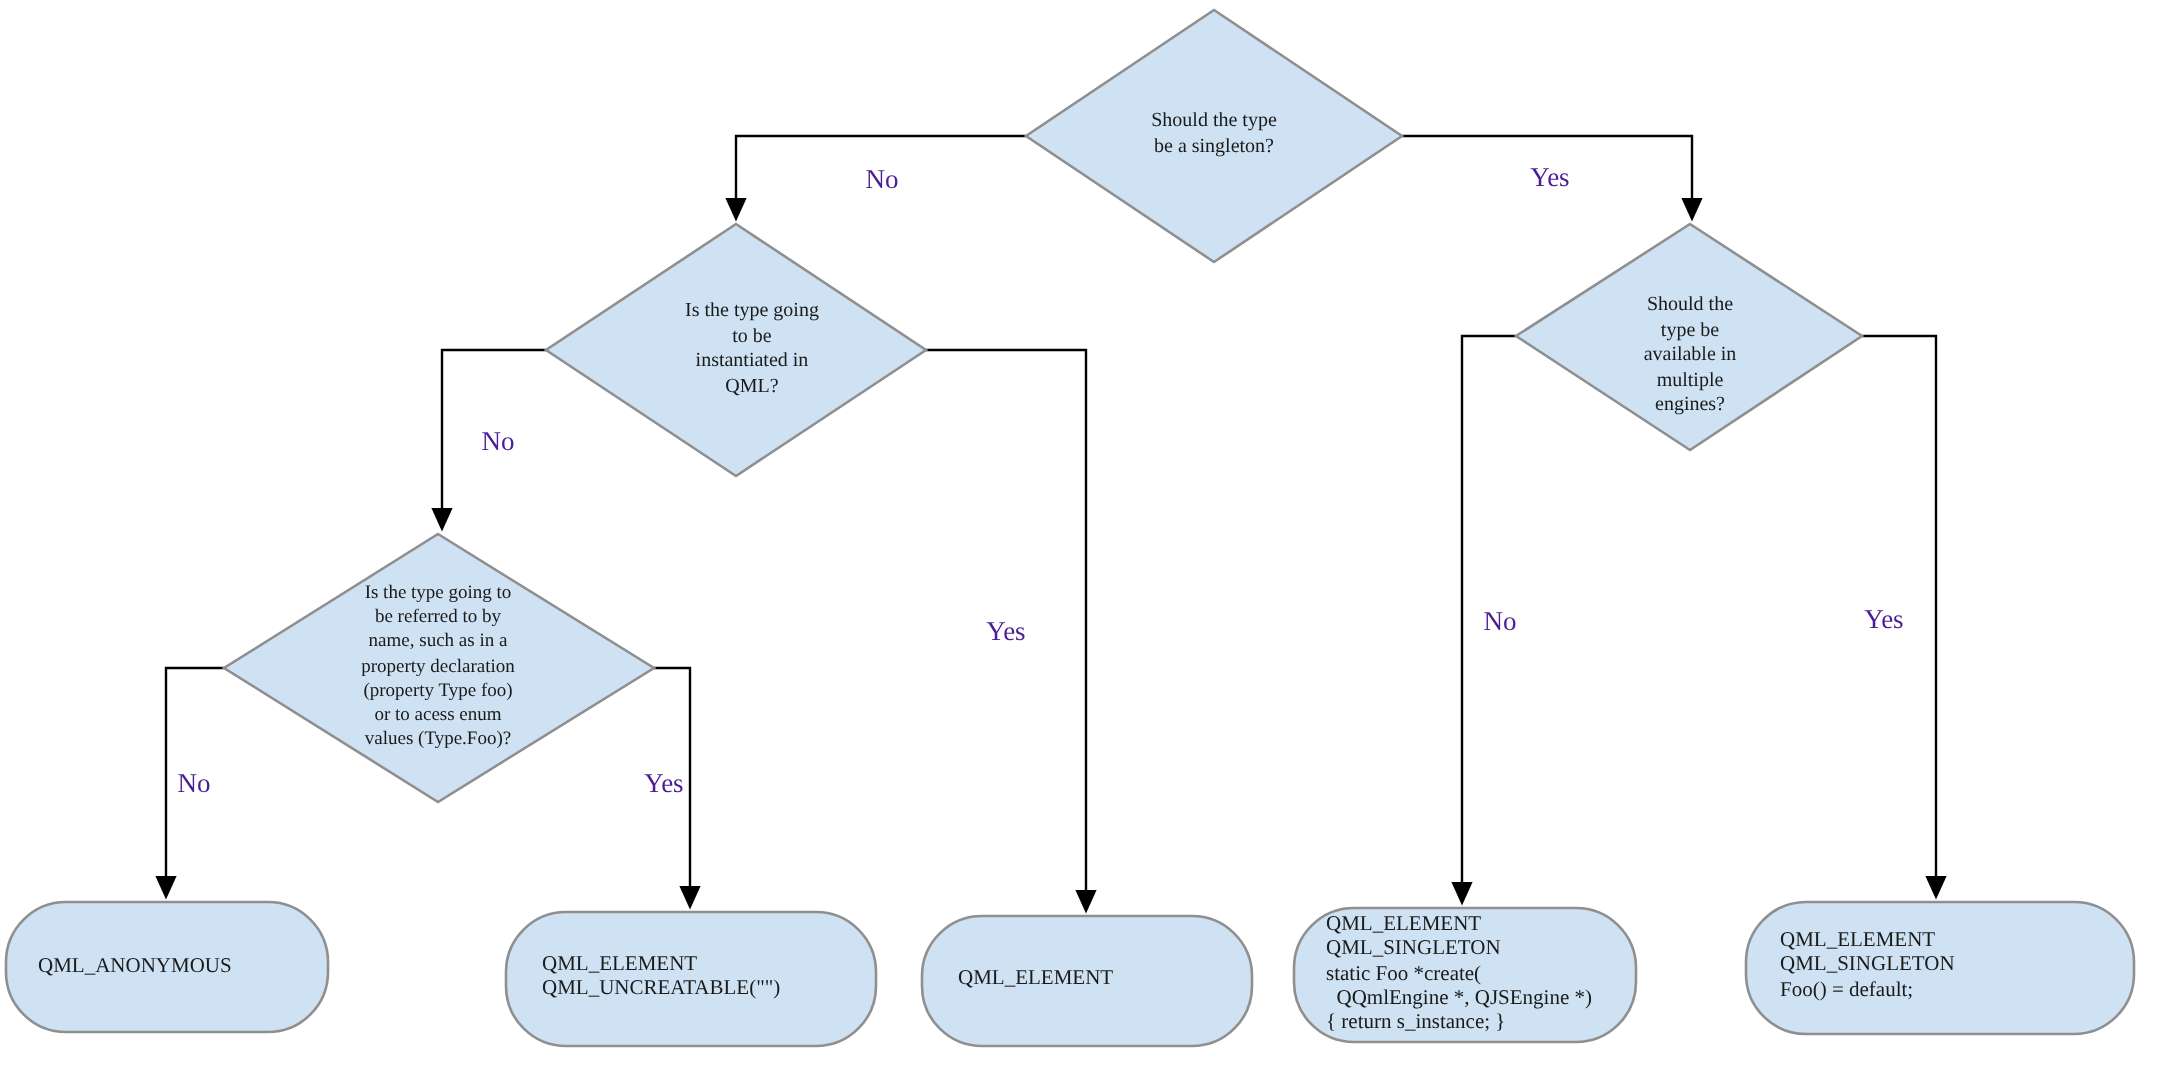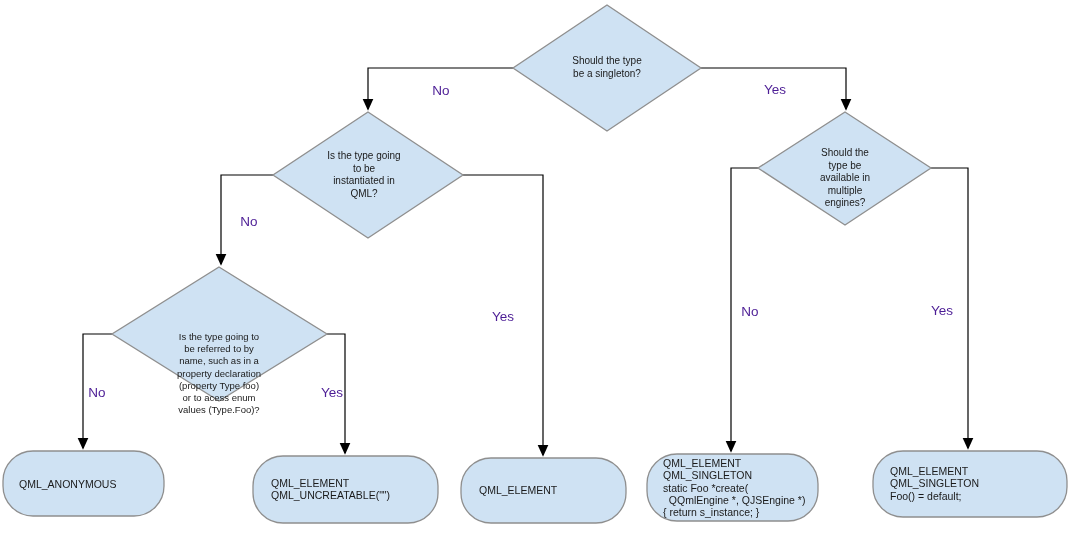--- a/index.html
+++ b/index.html
@@ -1,21 +1,21 @@
 <!DOCTYPE html>
 <html><head>
 <meta charset="utf-8">
 <style>
   html, body { margin: 0; padding: 0; background: #ffffff; }
   .canvas {
     position: relative;
     width: 1080px;
     height: 540px;
     background: #ffffff;
-    font-family: Liberation Sans, sans-serif;
+    font-family: Liberation Serif, serif;
     overflow: hidden;
   }
   .canvas svg { position: absolute; left: 0; top: 0; }
   .node {
     fill: #cfe2f3;
     stroke: #8f8f8f;
     stroke-width: 1.3;
   }
   .edge {
     fill: none;
@@ -76,25 +76,25 @@
 
     <rect class="node" x="3" y="451" width="161" height="65" rx="30" ry="30"></rect>
     <rect class="node" x="253" y="456" width="185" height="67" rx="30" ry="30"></rect>
     <rect class="node" x="461" y="458" width="165" height="65" rx="30" ry="30"></rect>
     <rect class="node" x="647" y="454" width="171" height="67" rx="30" ry="30"></rect>
     <rect class="node" x="873" y="451" width="194" height="66" rx="30" ry="30"></rect>
   </svg>
 
   <div class="label dia-label" style="left:517px; top:55px; width:180px;">Should the type
 be a singleton?</div>
-  <div class="label dia-label" style="left:274px; top:150px; width:180px;">Is the type going
+  <div class="label dia-label" style="left:286px; top:150px; width:180px;">Is the type going
 to be
 instantiated in
 QML?</div>
-  <div class="label dia-label small" style="left:119px; top:291px; width:200px;margin-top:40px;">Is the type going to
+  <div class="label dia-label small" style="left:119px; top:291px; width:200px;">Is the type going to
 be referred to by
 name, such as in a
 property declaration
 (property Type foo)
 or to acess enum
 values (Type.Foo)?</div>
   <div class="label dia-label" style="left:765px; top:147px; width:160px;">Should the
 type be
 available in
 multiple

